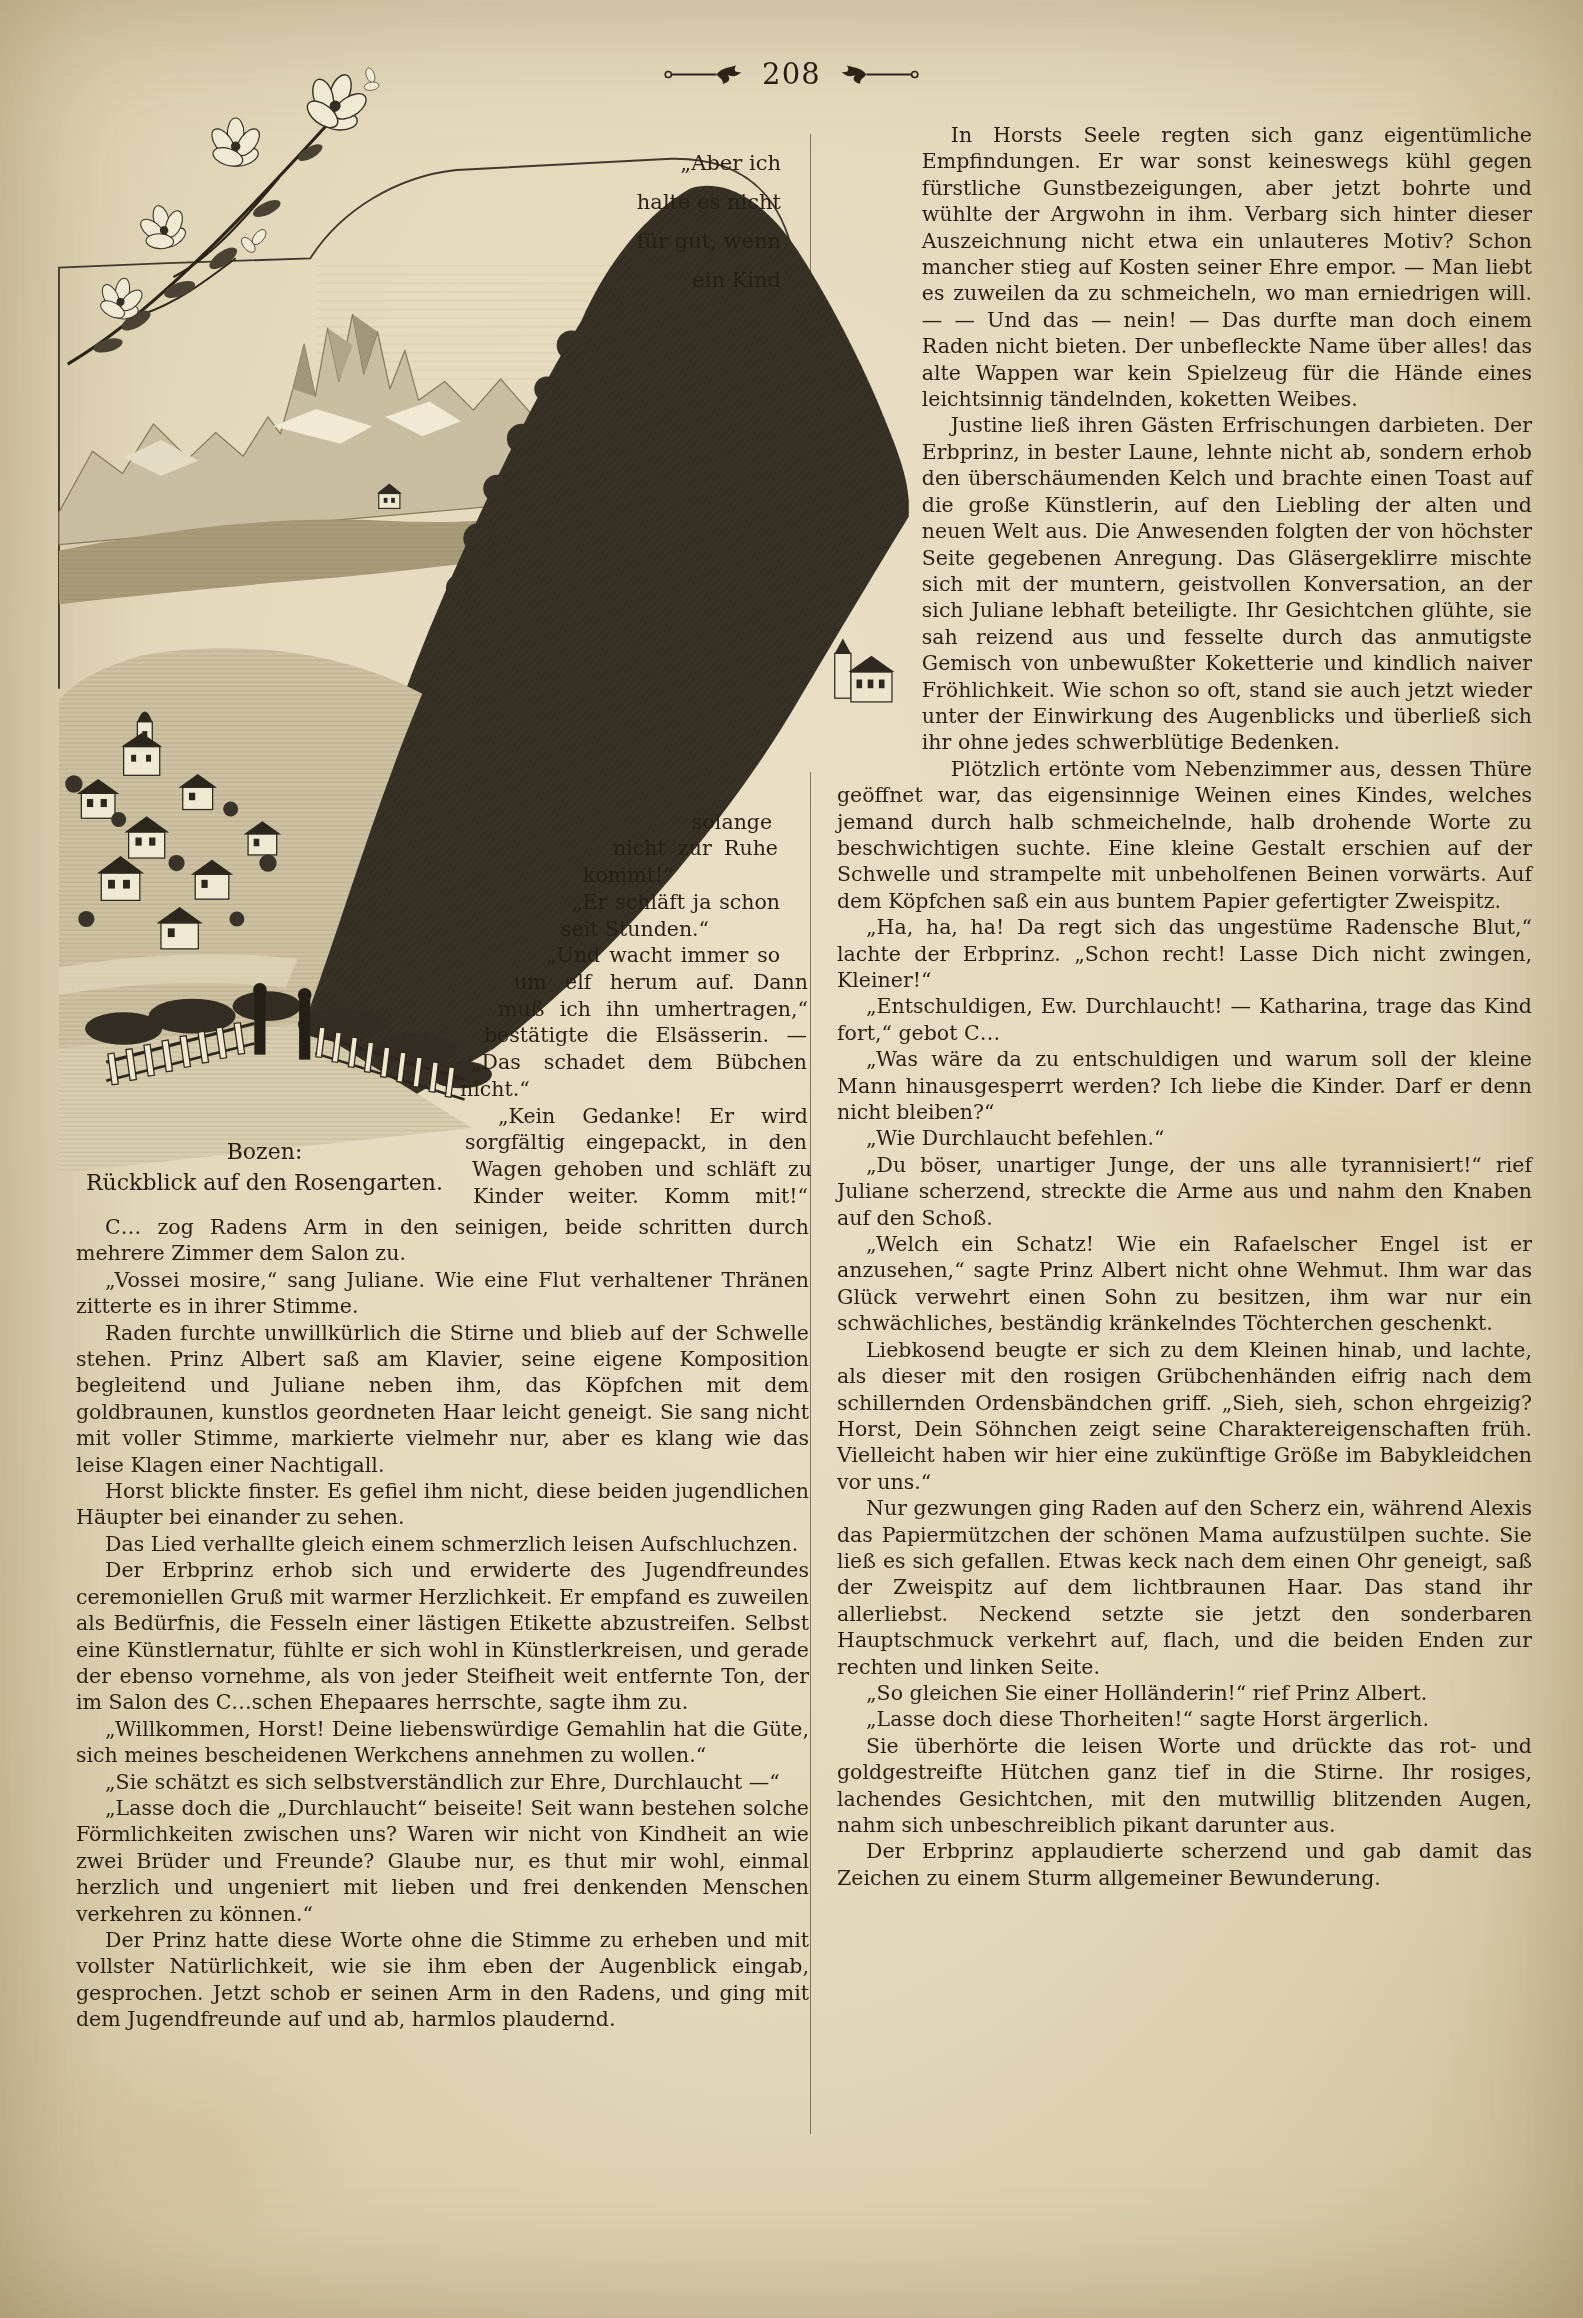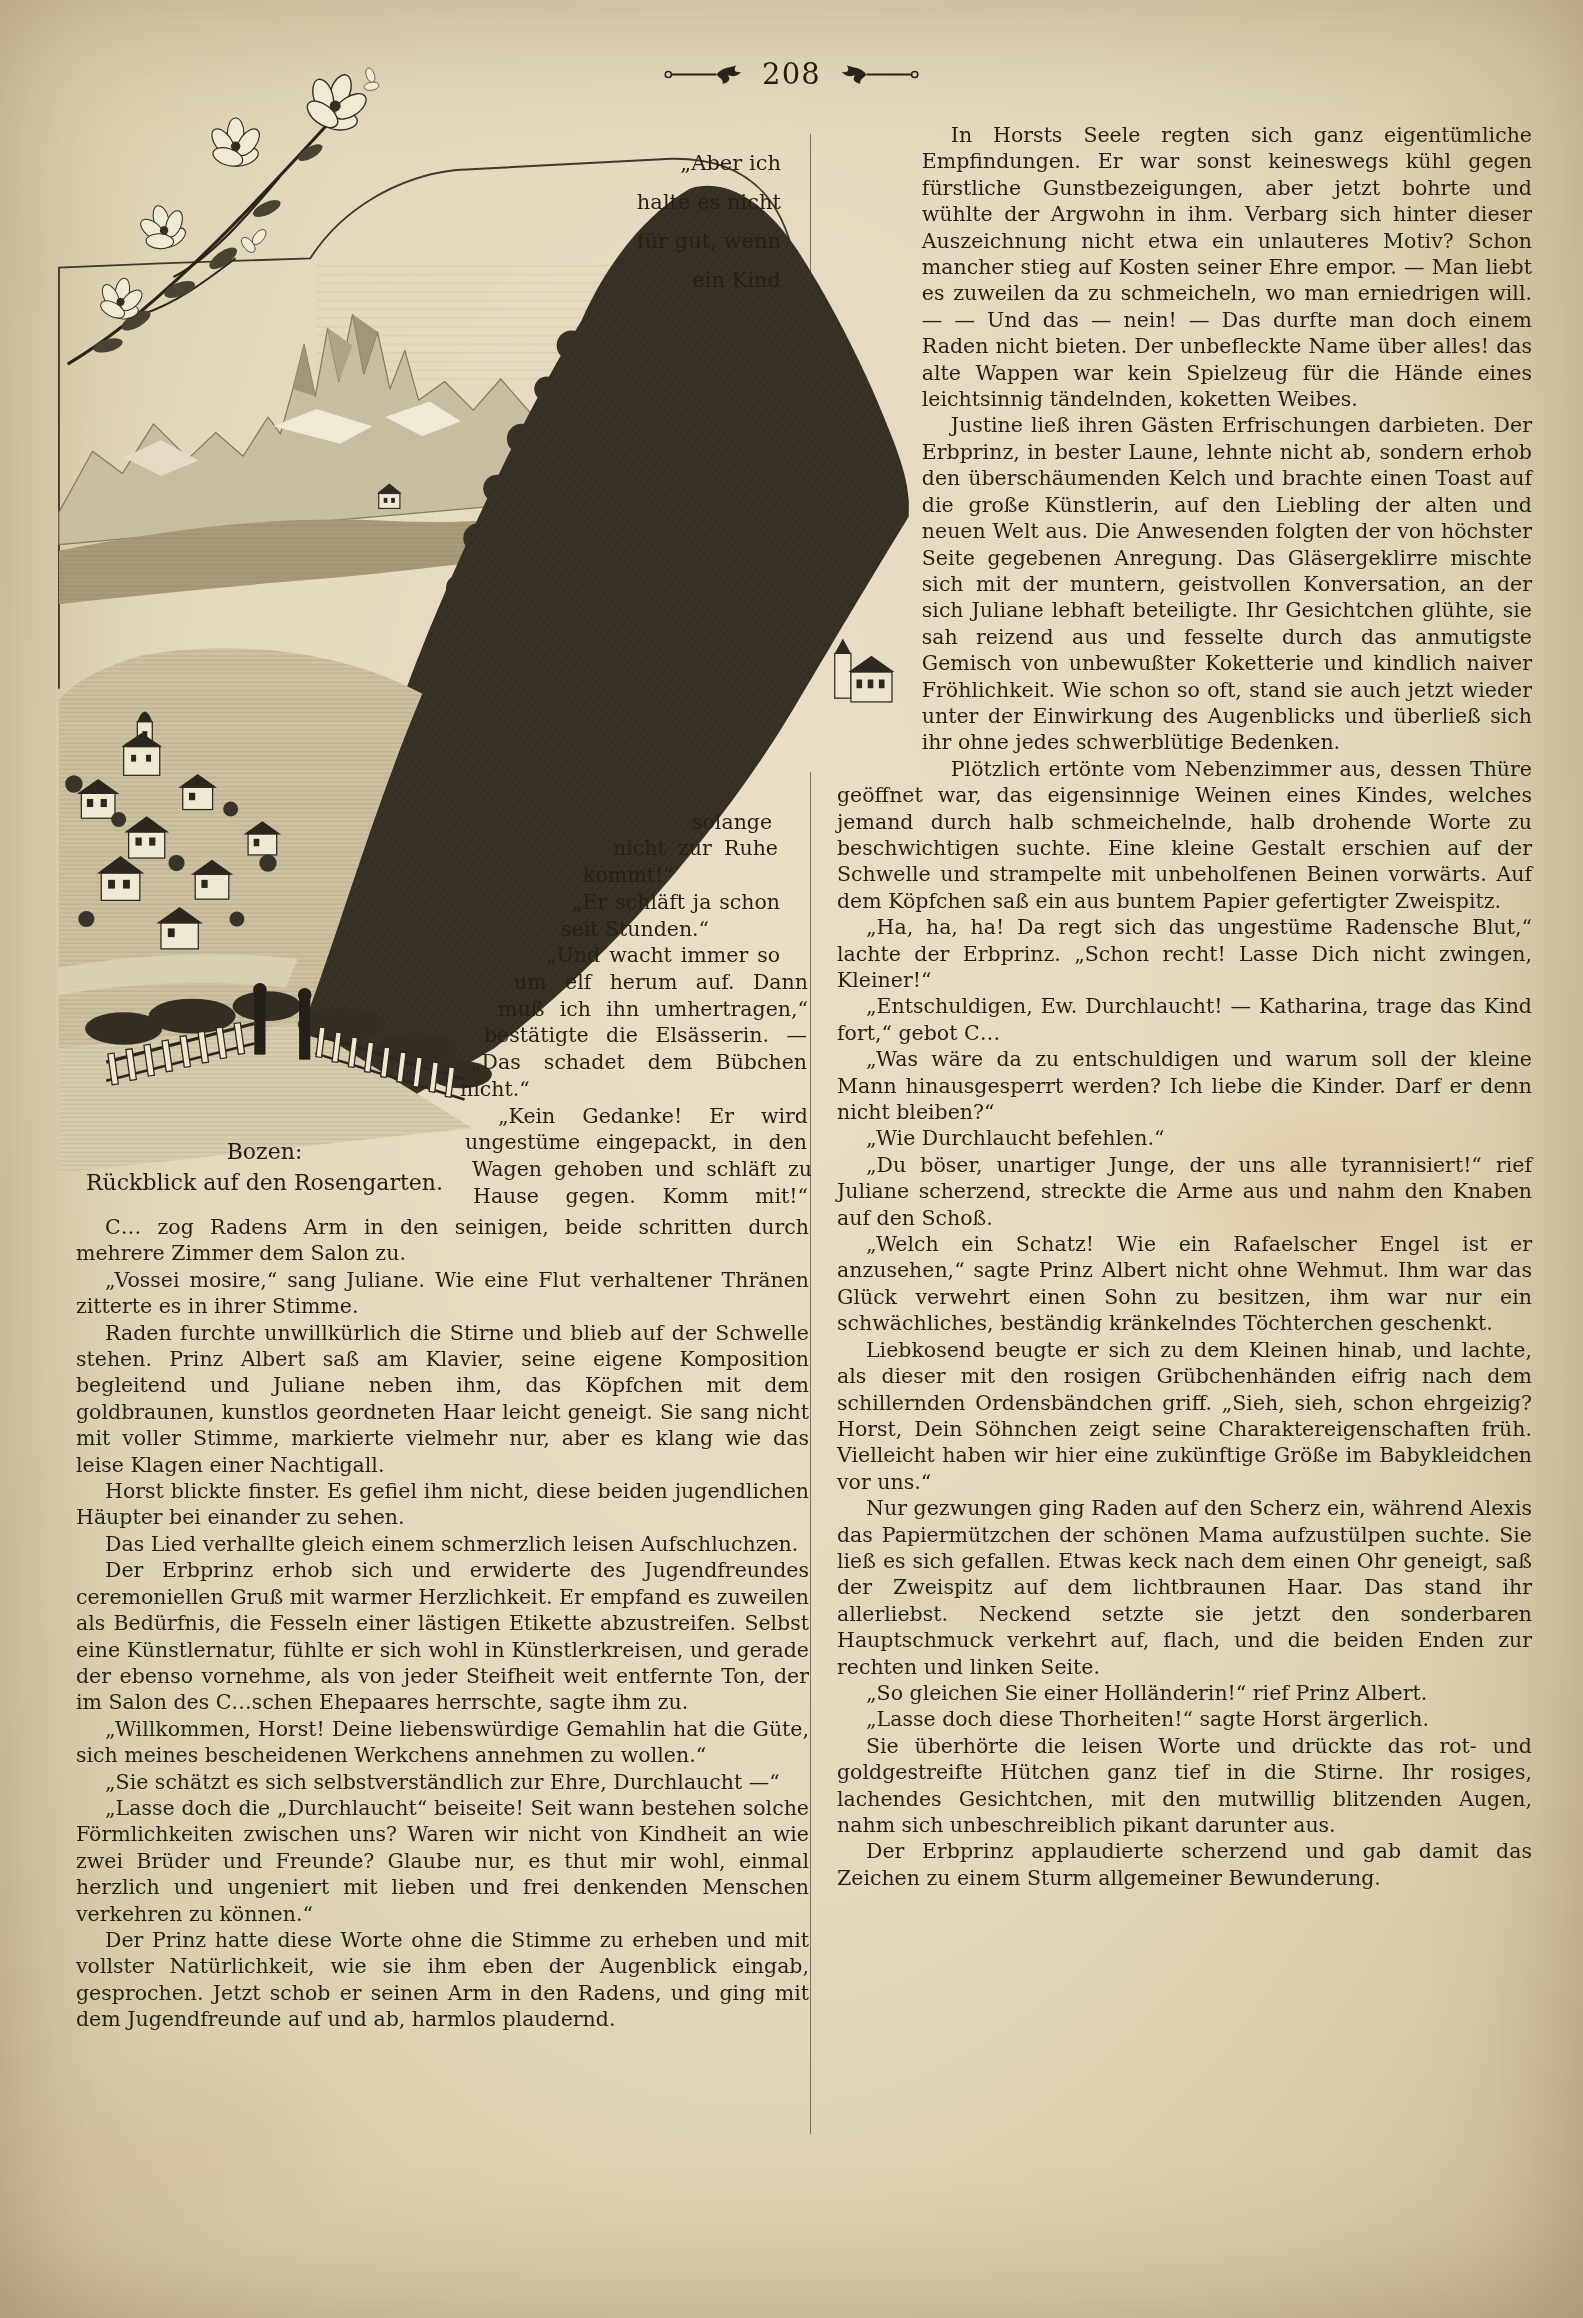--- a/index.html
+++ b/index.html
@@ -341,23 +341,23 @@
 <div class="frag ink" style="left:583px;top:862px;">kommt!“</div>
 <div class="frag ink j" style="left:572px;top:889px;width:208px;">„Er schläft ja schon</div>
 <div class="frag ink" style="left:561px;top:916px;">seit Stunden.“</div>
 <div class="frag ink j" style="left:546px;top:942px;width:234px;">„Und wacht immer so</div>
 <div class="frag ink j" style="left:514px;top:969px;width:294px;">um elf herum auf. Dann</div>
 <div class="frag ink j" style="left:498px;top:996px;width:310px;">muß ich ihn umhertragen,“</div>
 <div class="frag ink j" style="left:484px;top:1022px;width:323px;">bestätigte die Elsässerin. —</div>
 <div class="frag ink j" style="left:471px;top:1049px;width:336px;">„Das schadet dem Bübchen</div>
 <div class="frag ink" style="left:460px;top:1076px;">nicht.“</div>
 <div class="frag ink j" style="left:498px;top:1103px;width:310px;">„Kein Gedanke! Er wird</div>
-<div class="frag ink j" style="left:465px;top:1129px;width:342px;">ungestüme eingepackt, in den</div>
+<div class="frag ink j" style="left:465px;top:1129px;width:342px;">sorgfältig eingepackt, in den</div>
 <div class="frag ink j" style="left:472px;top:1156px;width:340px;">Wagen gehoben und schläft zu</div>
-<div class="frag ink j" style="left:473px;top:1183px;width:335px;">Hause gegen. Komm mit!“</div>
+<div class="frag ink j" style="left:473px;top:1183px;width:335px;">Kinder weiter. Komm mit!“</div>
 
 <div class="col ink" id="left-col">
     <p>C… zog Radens Arm in den seinigen, beide schritten durch mehrere Zimmer dem Salon zu.</p>
     <p>„Vossei mosire,“ sang Juliane. Wie eine Flut verhaltener Thränen zitterte es in ihrer Stimme.</p>
     <p>Raden furchte unwillkürlich die Stirne und blieb auf der Schwelle stehen. Prinz Albert saß am Klavier, seine eigene Komposition begleitend und Juliane neben ihm, das Köpfchen mit dem goldbraunen, kunstlos geordneten Haar leicht geneigt. Sie sang nicht mit voller Stimme, markierte vielmehr nur, aber es klang wie das leise Klagen einer Nachtigall.</p>
     <p>Horst blickte finster. Es gefiel ihm nicht, diese beiden jugendlichen Häupter bei einander zu sehen.</p>
     <p>Das Lied verhallte gleich einem schmerzlich leisen Aufschluchzen.</p>
     <p>Der Erbprinz erhob sich und erwiderte des Jugendfreundes ceremoniellen Gruß mit warmer Herzlichkeit. Er empfand es zuweilen als Bedürfnis, die Fesseln einer lästigen Etikette abzustreifen. Selbst eine Künstlernatur, fühlte er sich wohl in Künstlerkreisen, und gerade der ebenso vornehme, als von jeder Steifheit weit entfernte Ton, der im Salon des C…schen Ehepaares herrschte, sagte ihm zu.</p>
     <p>„Willkommen, Horst! Deine liebenswürdige Gemahlin hat die Güte, sich meines bescheidenen Werkchens annehmen zu wollen.“</p>
     <p>„Sie schätzt es sich selbstverständlich zur Ehre, Durchlaucht —“</p>

